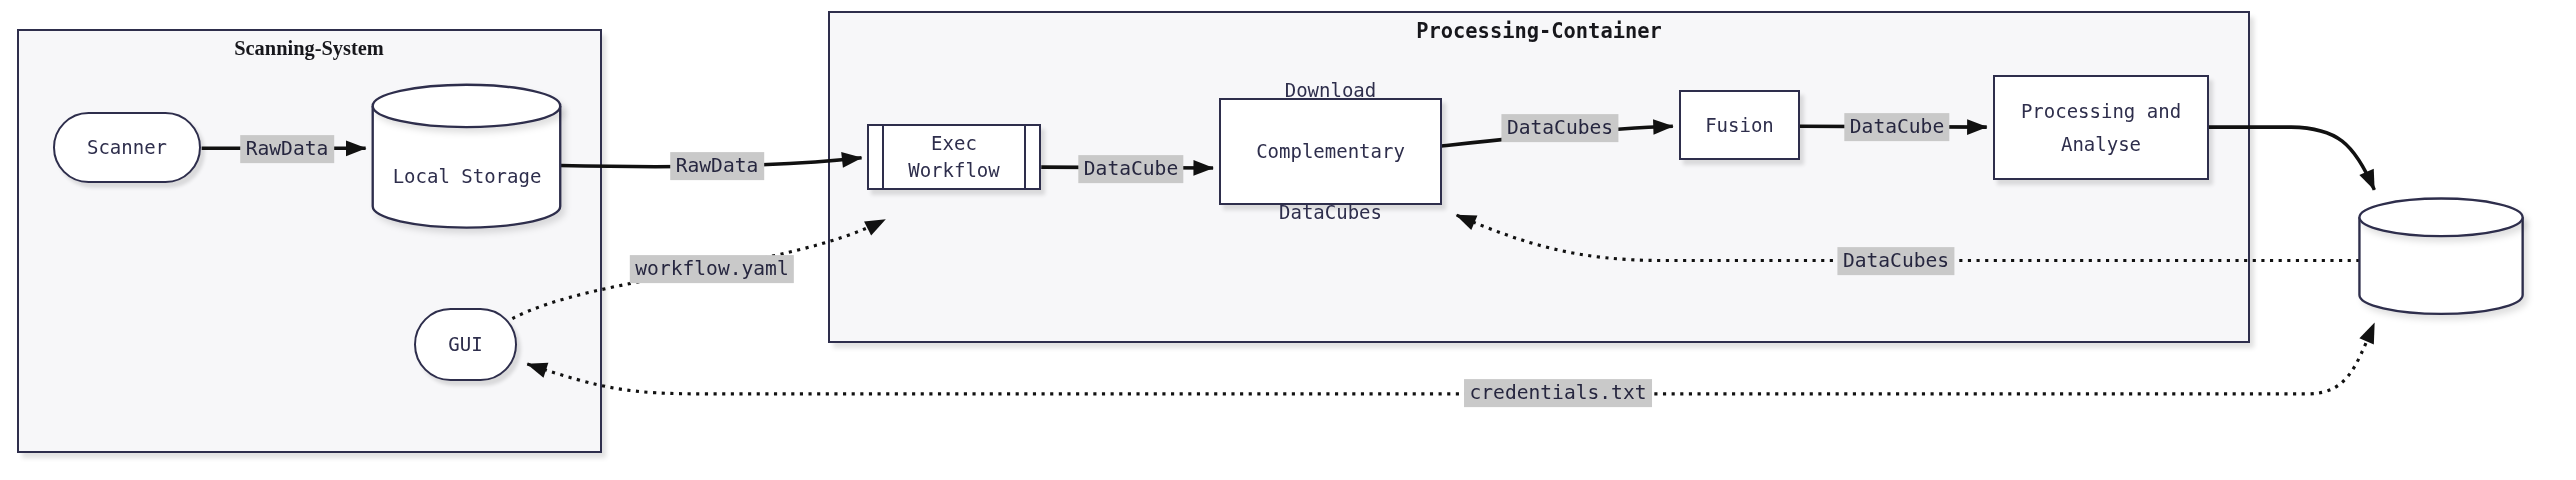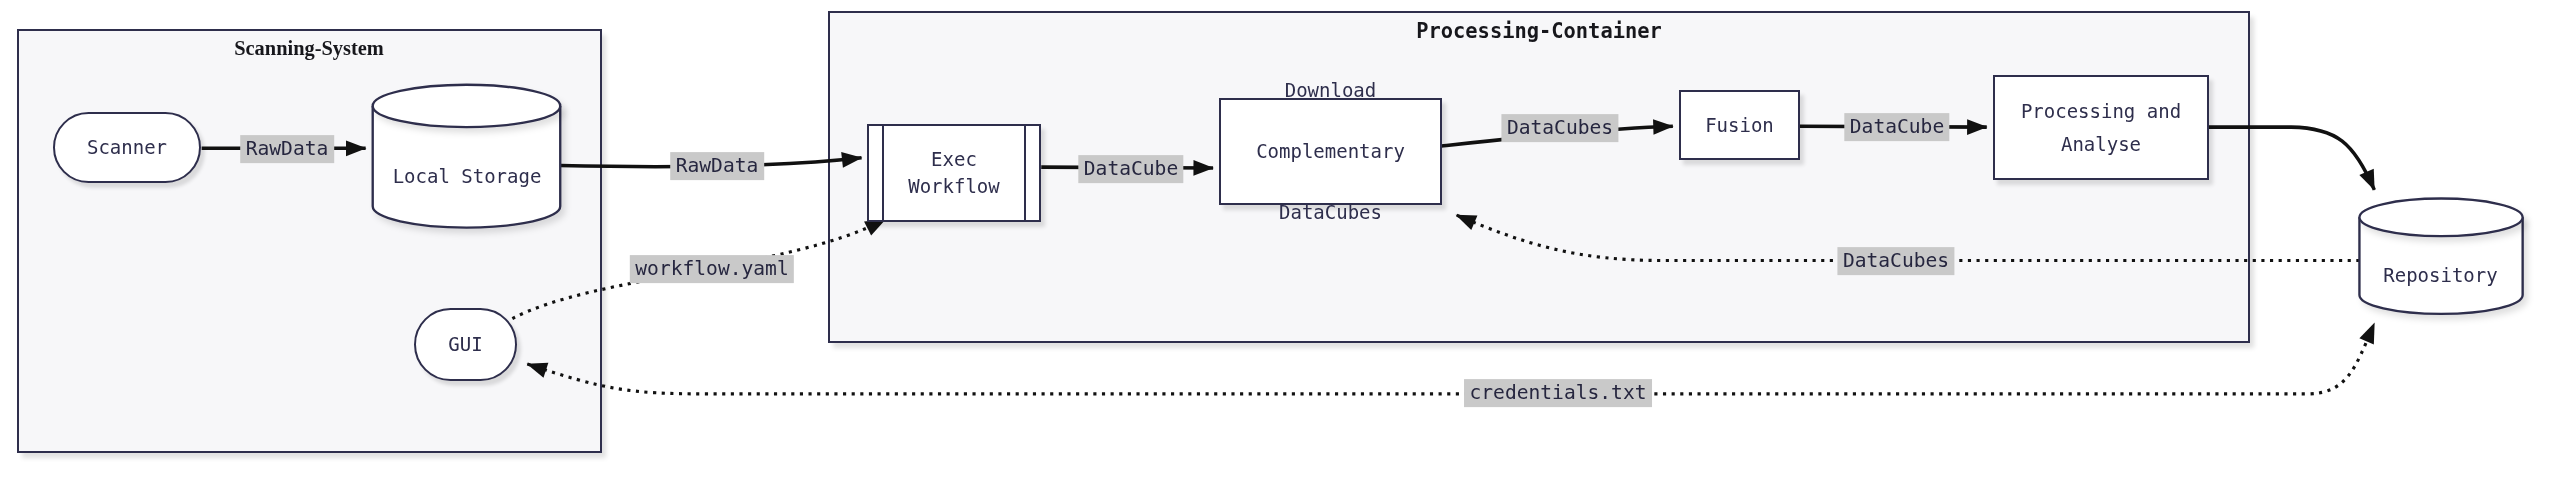--- a/index.html
+++ b/index.html
@@ -29,21 +29,21 @@
   .cyl { fill:#ffffff; stroke:#2e2e4c; stroke-width:3px; filter:drop-shadow(5px 6px 4px rgba(0,0,0,0.12)); }
 
   .node {
     position:absolute; background:#ffffff; border:2.4px solid #2e2e4c;
     box-shadow:3.9px 4.7px 3.9px rgba(0,0,0,0.12); box-sizing:border-box;
     display:flex; flex-direction:column; align-items:center; justify-content:center;
     text-align:center; font-size:19px; line-height:27px; z-index:4;
   }
   .n-scanner  { left:53px;   top:112px; width:148px; height:71px;  border-radius:36px; }
   .n-gui      { left:414px;  top:308px; width:103px; height:73px;  border-radius:37px; }
-  .n-exec     { left:867px; top:124px; width:174px; height:98px; }
+  .n-exec     { left:867px; top:124px; width:174px; height:66px; }
   .sub-lines  { position:absolute; top:0; bottom:0; left:12.6px; right:12.6px;
                 border-left:2.4px solid #2e2e4c; border-right:2.4px solid #2e2e4c; }
   .n-download { left:1219px; top:98px; width:223px; height:107px; line-height:29px;gap:32px; }
   .n-fusion   { left:1679px; top:90px; width:121px; height:70px; }
   .n-processing { left:1993px; top:75px; width:216px; height:105px; line-height:33px;text-align:center; }
 
   .cyl-label {
     position:absolute; text-align:center; font-size:19px; z-index:5;
     display:flex; align-items:center; justify-content:center;
   }
@@ -128,21 +128,20 @@
 
   <div class="node n-fusion">
     <span>Fusion</span>
   </div>
 
   <div class="node n-processing">
     <span>Processing and</span>
     <span>Analyse</span>
   </div>
 
-  <div class="cyl-label t-repository">Repository</div>
 
   <div class="edge-label el-rawdata1">RawData</div>
   <div class="edge-label el-rawdata2">RawData</div>
   <div class="edge-label el-datacube1">DataCube</div>
   <div class="edge-label el-datacubes1">DataCubes</div>
   <div class="edge-label el-datacube2">DataCube</div>
   <div class="edge-label el-datacubes2">DataCubes</div>
   <div class="edge-label el-workflowyaml">workflow.yaml</div>
   <div class="edge-label el-credentials">credentials.txt</div>
 

